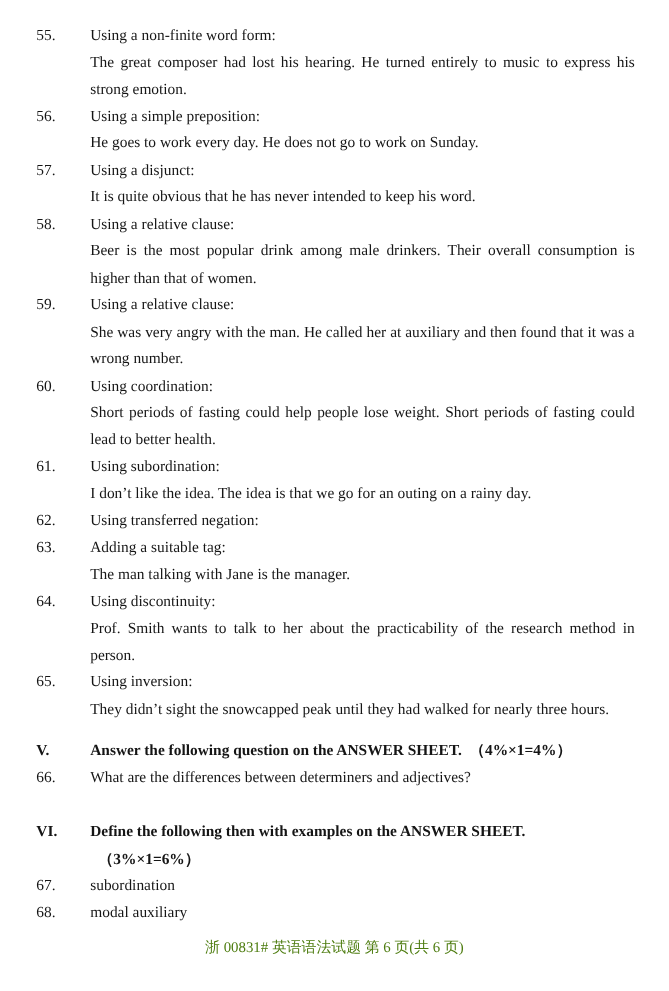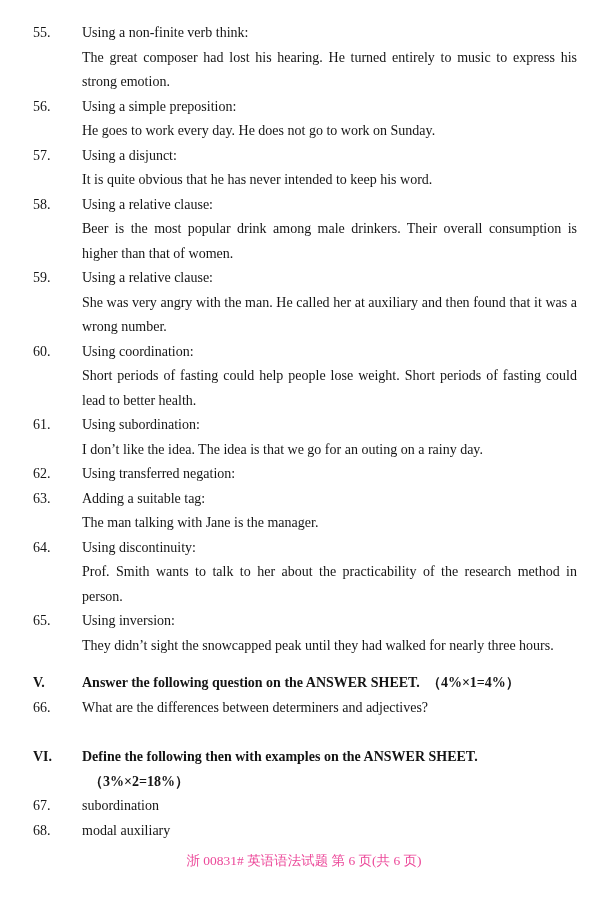--- a/index.html
+++ b/index.html
@@ -21,32 +21,32 @@
   .jtext { text-align: justify; }
   .sec { font-weight: bold; margin-top: 13px; }
   .sec.sec-vi { margin-top: 25px; }
   .score { margin-left: 7px; white-space: nowrap; font-family: Liberation Serif, serif; }
   .footer {
     position: absolute;
     left: 0; right: 0;
     bottom: 28px;
     text-align: center;
     font-size: 13.5px;
-    color: #ec4899;
+    color: #4d7c0f;
   }
 </style>
 </head>
 <body>
 
 <div class="page">
 
   <div class="row">
     <span class="num">55.</span>
     <div class="qbody">
-      <div>Using a non-finite verb think:</div>
+      <div>Using a non-finite word form:</div>
       <div class="jtext">The great composer had lost his hearing. He turned entirely to music to express his strong emotion.</div>
     </div>
   </div>
 
   <div class="row">
     <span class="num">56.</span>
     <div class="qbody">
       <div>Using a simple preposition:</div>
       <div class="jtext">He goes to work every day. He does not go to work on Sunday.</div>
     </div>
@@ -133,21 +133,21 @@
   <div class="row">
     <span class="num">66.</span>
     <div class="qbody">
       <div>What are the differences between determiners and adjectives?</div>
     </div>
   </div>
 
   <div class="row sec sec-vi">
     <span class="num">VI.</span>
     <div class="qbody">
-      <span>Define the following then with examples on the ANSWER SHEET.</span><span class="score">（3%×2=18%）</span>
+      <span>Define the following then with examples on the ANSWER SHEET.</span><span class="score">（3%×1=6%）</span>
     </div>
   </div>
 
   <div class="row">
     <span class="num">67.</span>
     <div class="qbody">
       <div>subordination</div>
     </div>
   </div>
 

